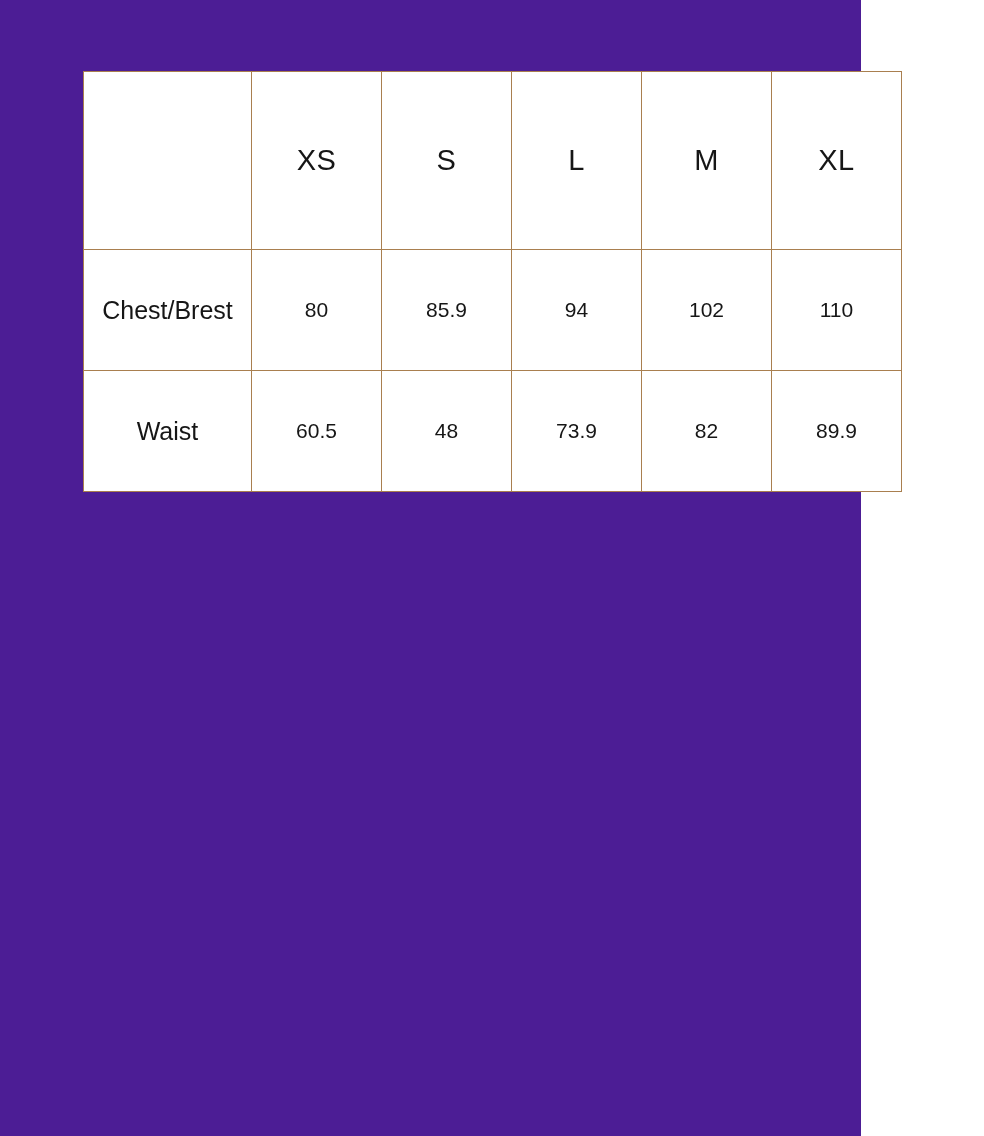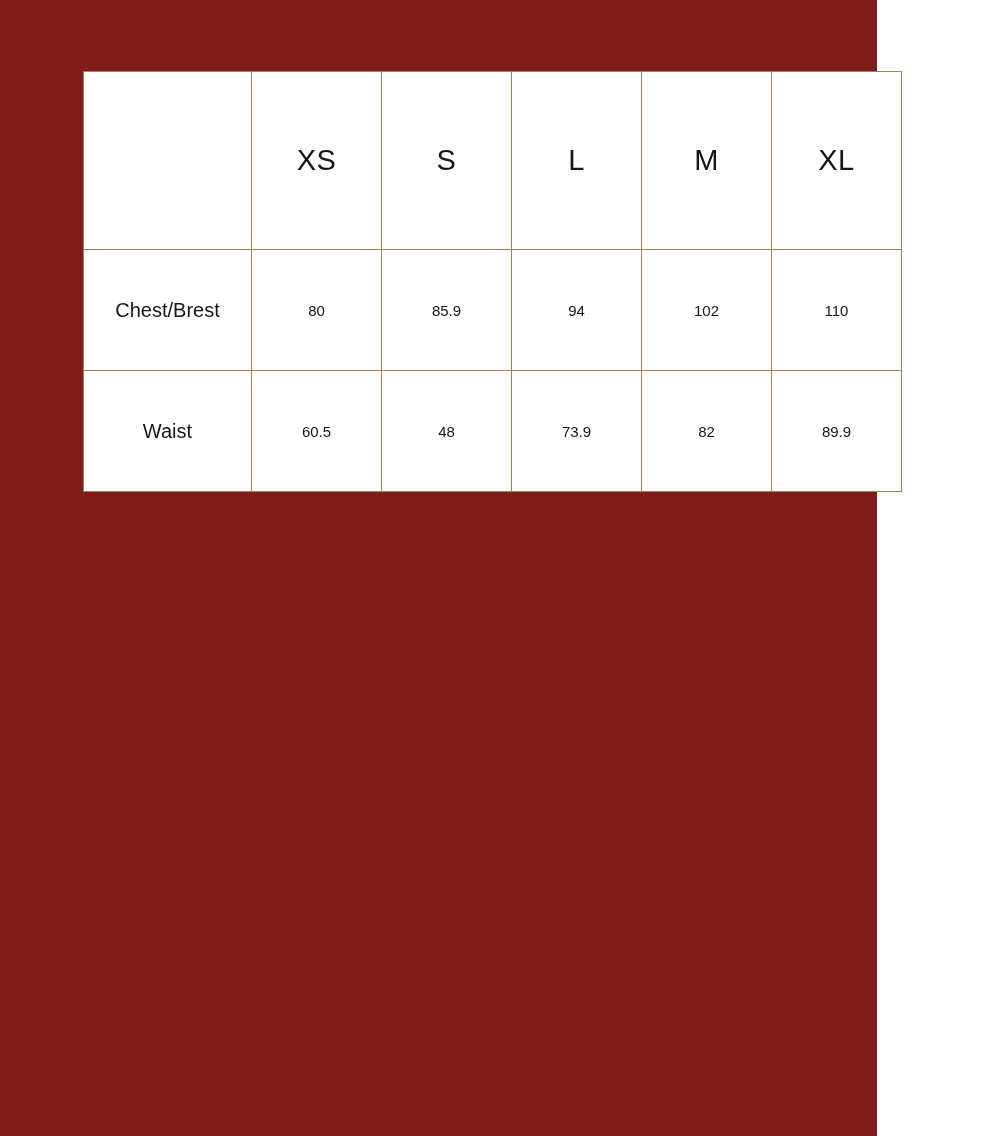--- a/index.html
+++ b/index.html
@@ -11,22 +11,21 @@
     width: 984px;
     height: 1136px;
     font-family: "Liberation Sans", sans-serif;
     color: #1a1a1a;
     overflow: hidden;
   }
   .page {
     position: relative;
     width: 861px;
     height: 1136px;
-    background: #7f1d1d;
-    padding-left: 16px;
+    background: #4c1d95;
   }
   .size-table {
     position: absolute;
     left: 83px;
     top: 71px;
     width: 812px;
     border-collapse: collapse;
     table-layout: fixed;
   }
   .size-table td,
@@ -49,25 +48,25 @@
     letter-spacing: 0.5px;
     color: #161616;
   }
   .size-table thead th.corner-cell {
     font-size: 0;
   }
 
   
   .size-table tbody td {
     height: 120px;
-    font-size: 15px;
+    font-size: 21px;
     color: #161616;
   }
   .size-table tbody td.row-label {
-    font-size: 20px;
+    font-size: 25px;
   }
 </style>
 </head>
 <body>
 
 <div class="page">
 
   <table class="size-table">
     <thead>
       <tr>

